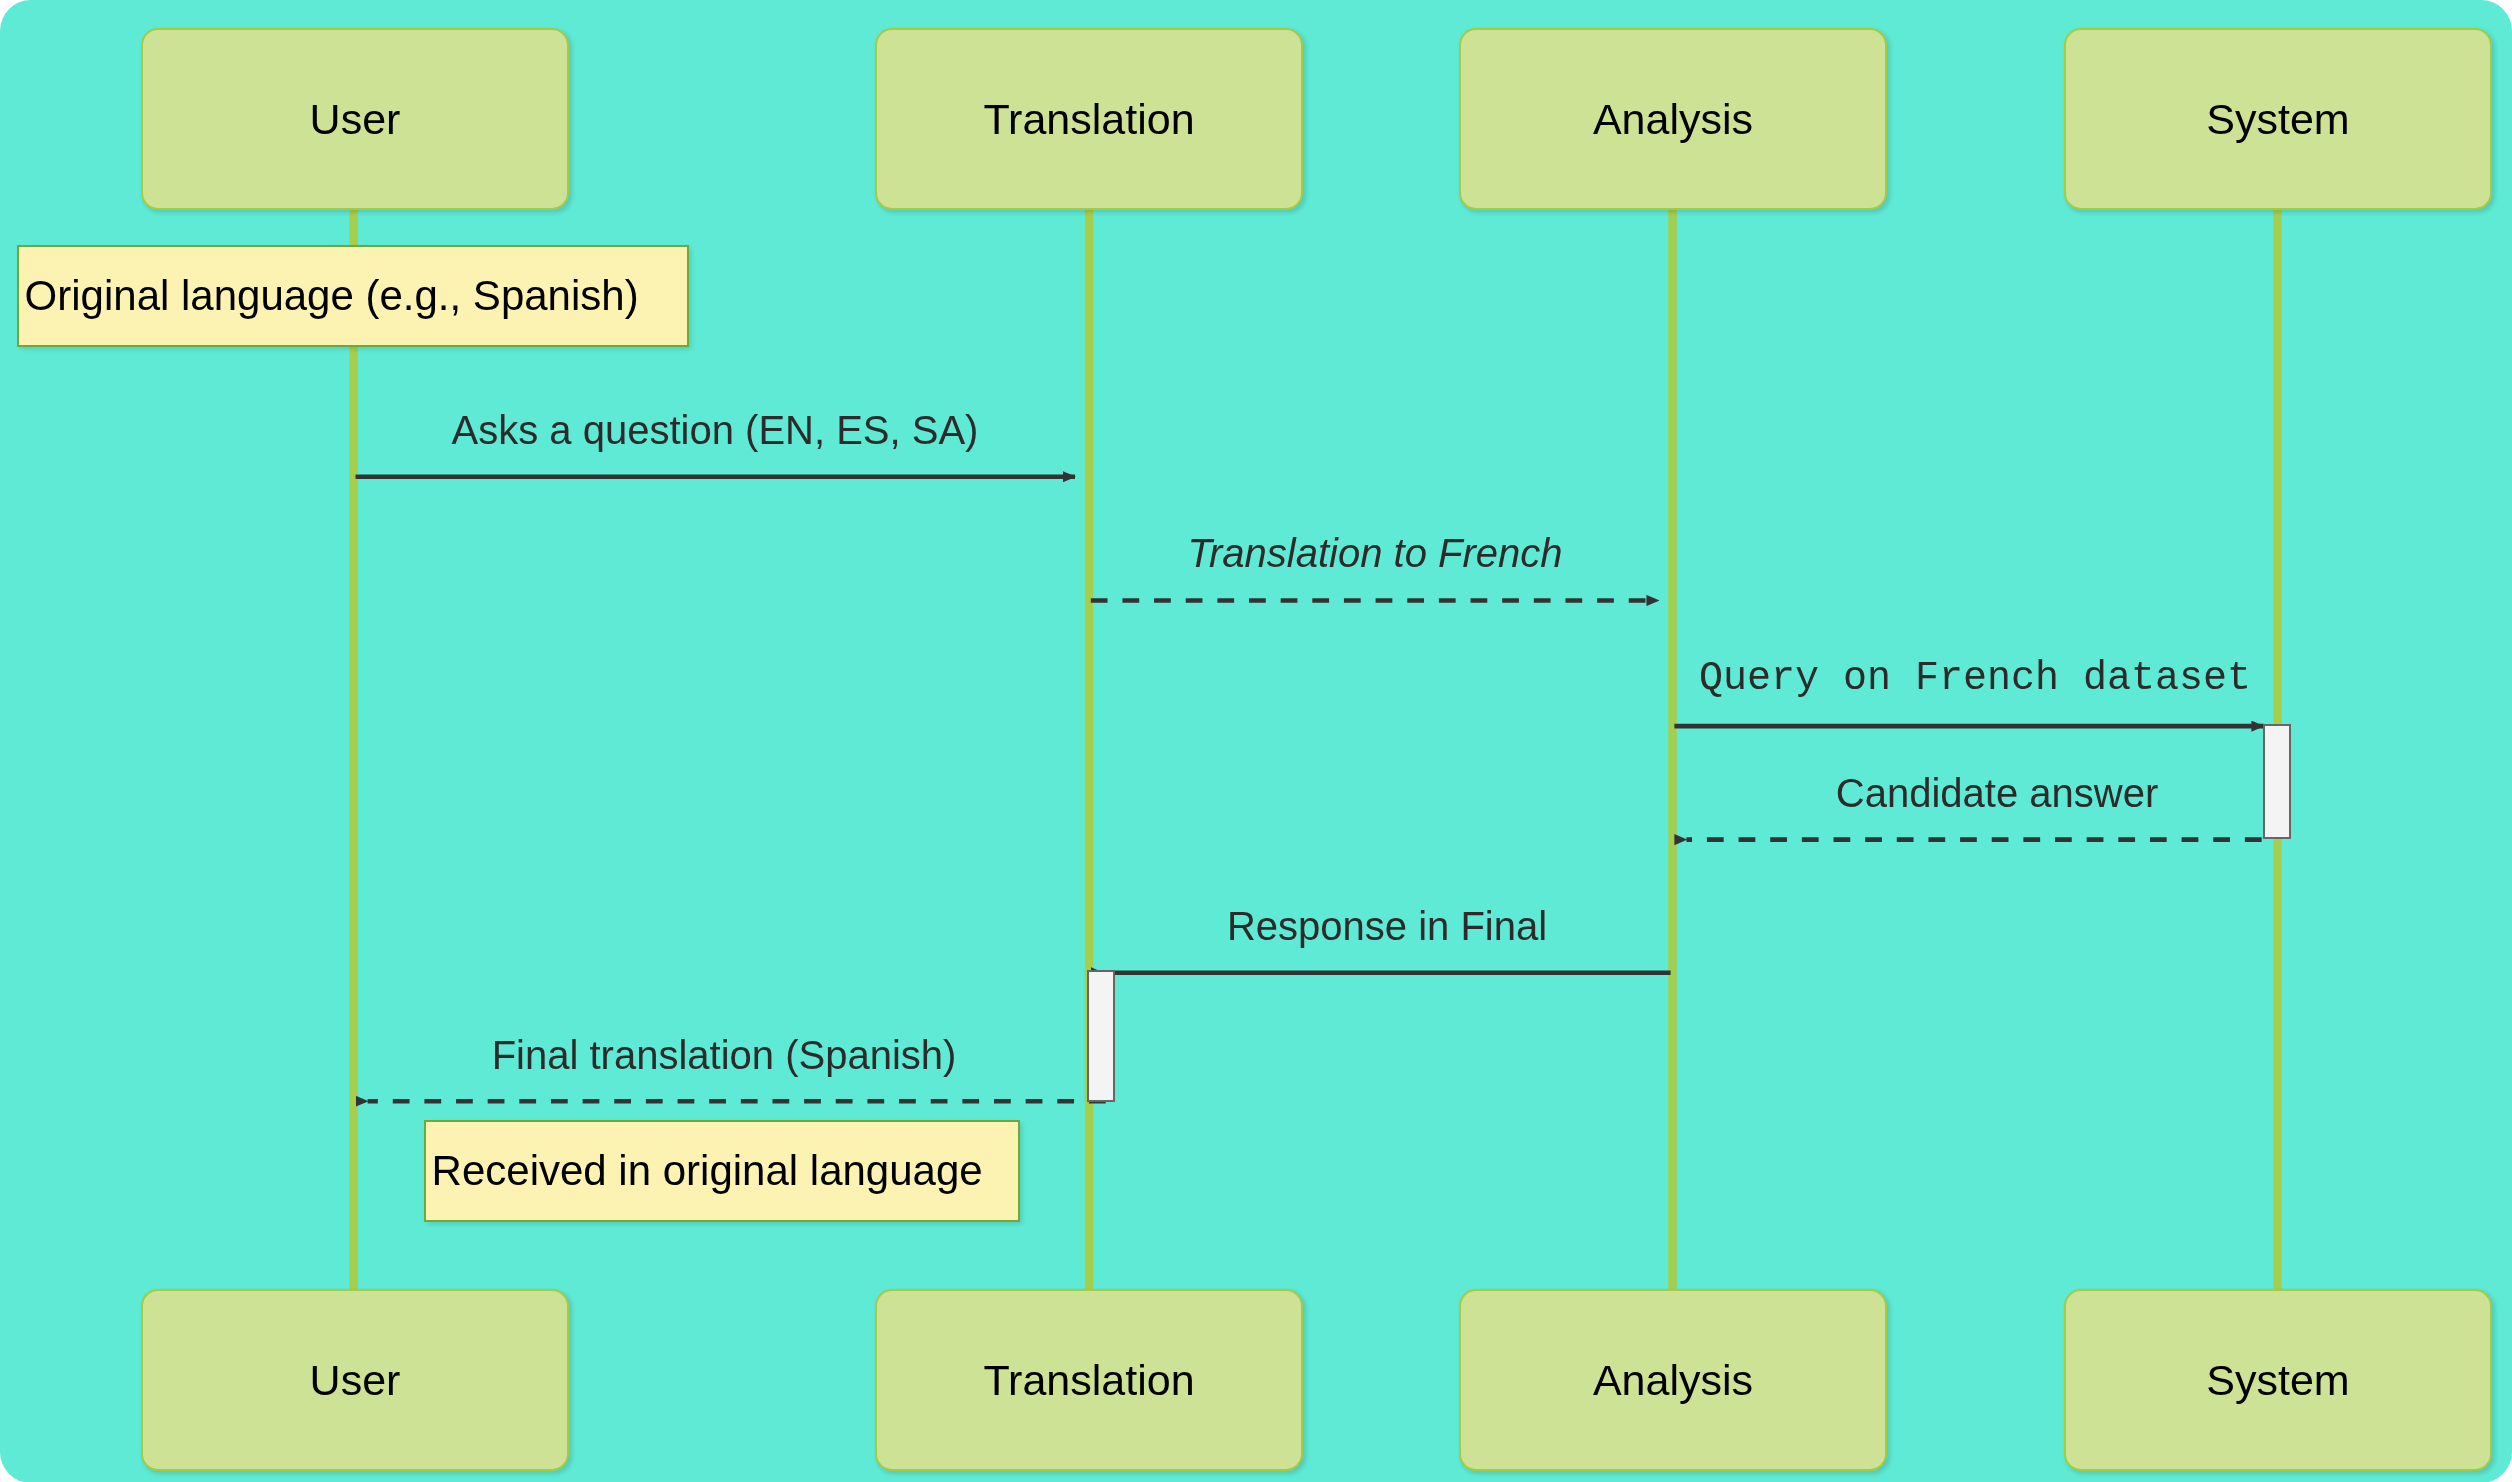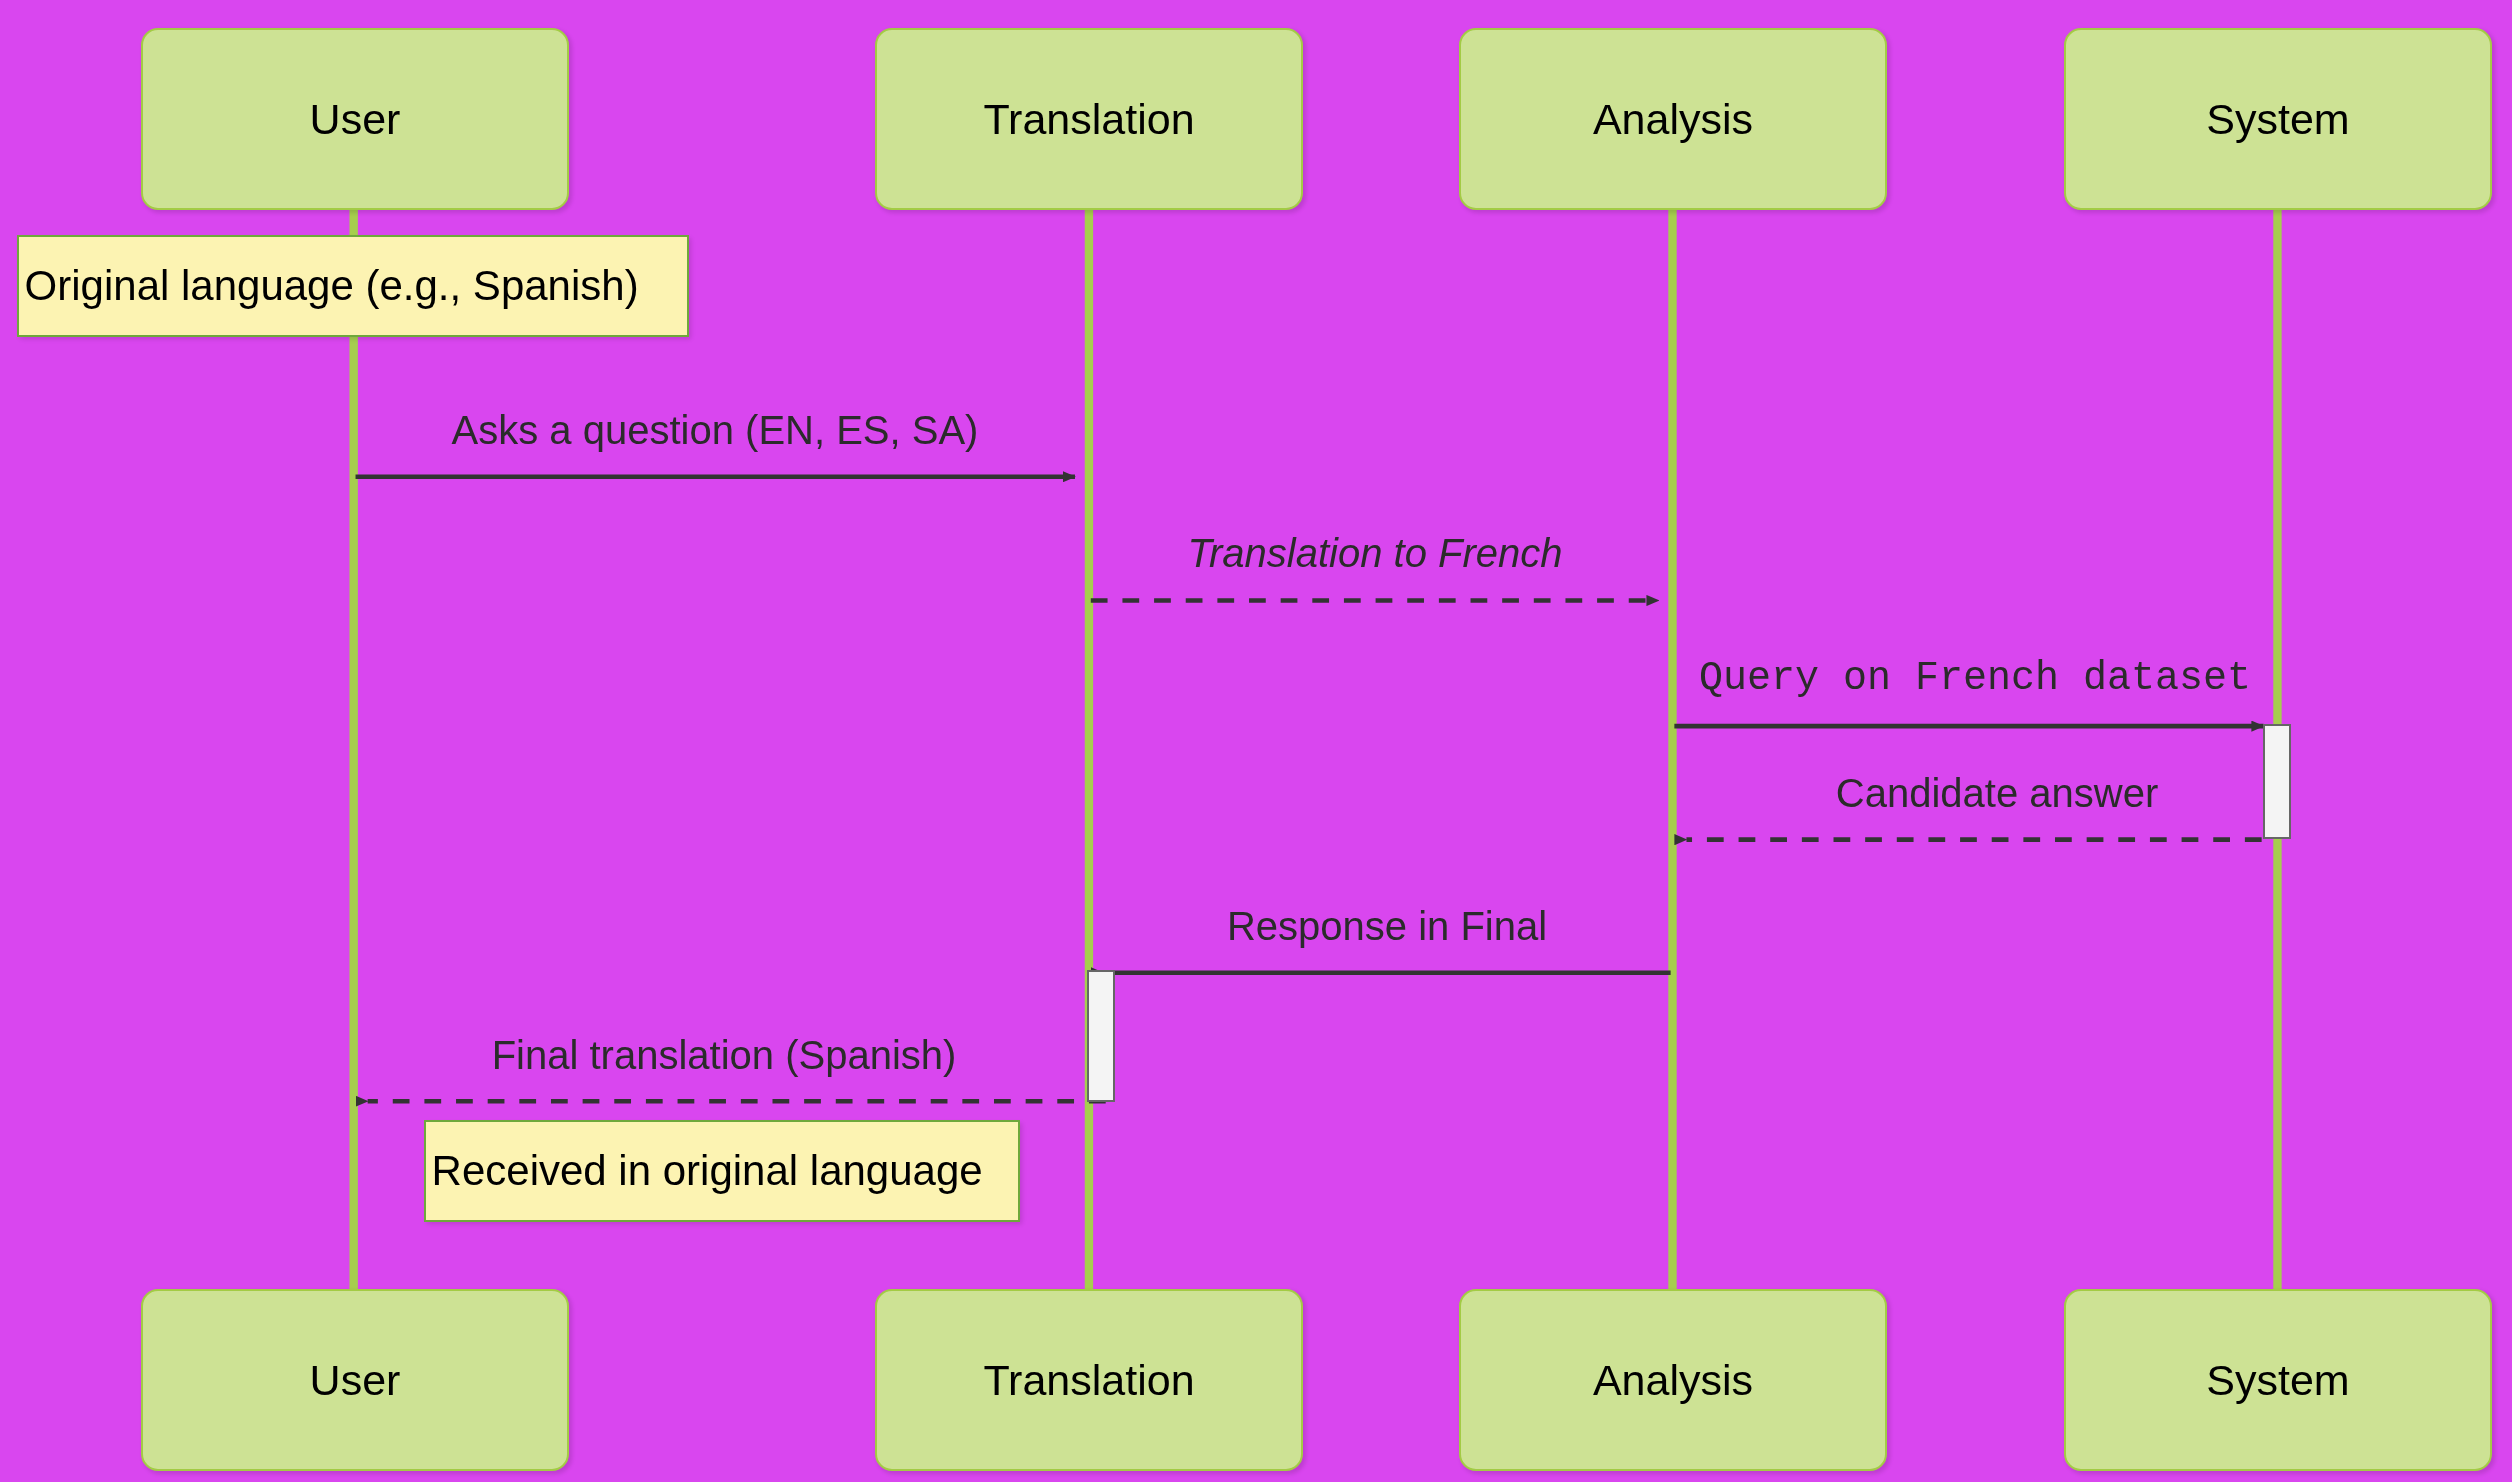--- a/index.html
+++ b/index.html
@@ -7,22 +7,23 @@
     padding: 0;
     background: #ffffff;
   }
   body {
     font-family: "Liberation Sans", sans-serif;
   }
   #canvas {
     position: relative;
     width: 2512px;
     height: 1483px;
-    background: #d946ef;
+    background: #5eead4;
     overflow: hidden;
+    border-radius: 31px;
   }
   .layer-svg {
     position: absolute;
     left: 0;
     top: 0;
     width: 2512px;
     height: 1483px;
   }
   .participant-box {
     position: absolute;
@@ -129,21 +130,21 @@
   <div class="participant-box" style="left:875px; top:1289px; width:428px; height:182px;">
     <span class="participant-label">Translation</span>
   </div>
   <div class="participant-box" style="left:1459px; top:1289px; width:428px; height:182px;">
     <span class="participant-label">Analysis</span>
   </div>
   <div class="participant-box" style="left:2064px; top:1289px; width:428px; height:182px;">
     <span class="participant-label">System</span>
   </div>
 
-  <div class="note-box" style="left:17px; top:235px; width:672px; height:102px;">
+  <div class="note-box" style="left:17px; top:245px; width:672px; height:102px;">
     <span class="note-label">Original language (e.g., Spanish)</span>
   </div>
   <div class="note-box" style="left:424px; top:1120px; width:596px; height:102px;">
     <span class="note-label">Received in original language</span>
   </div>
 
   <div class="msg-label" style="left:715px; top:410px;">Asks a question (EN, ES, SA)</div>
   <div class="msg-label" style="left:1375px; top:533px;font-style:italic;">Translation to French</div>
   <div class="msg-label" style="left:1975px; top:659px;font-family:Liberation Mono, monospace;">Query on French dataset</div>
   <div class="msg-label" style="left:1997px; top:773px;">Candidate answer</div>

